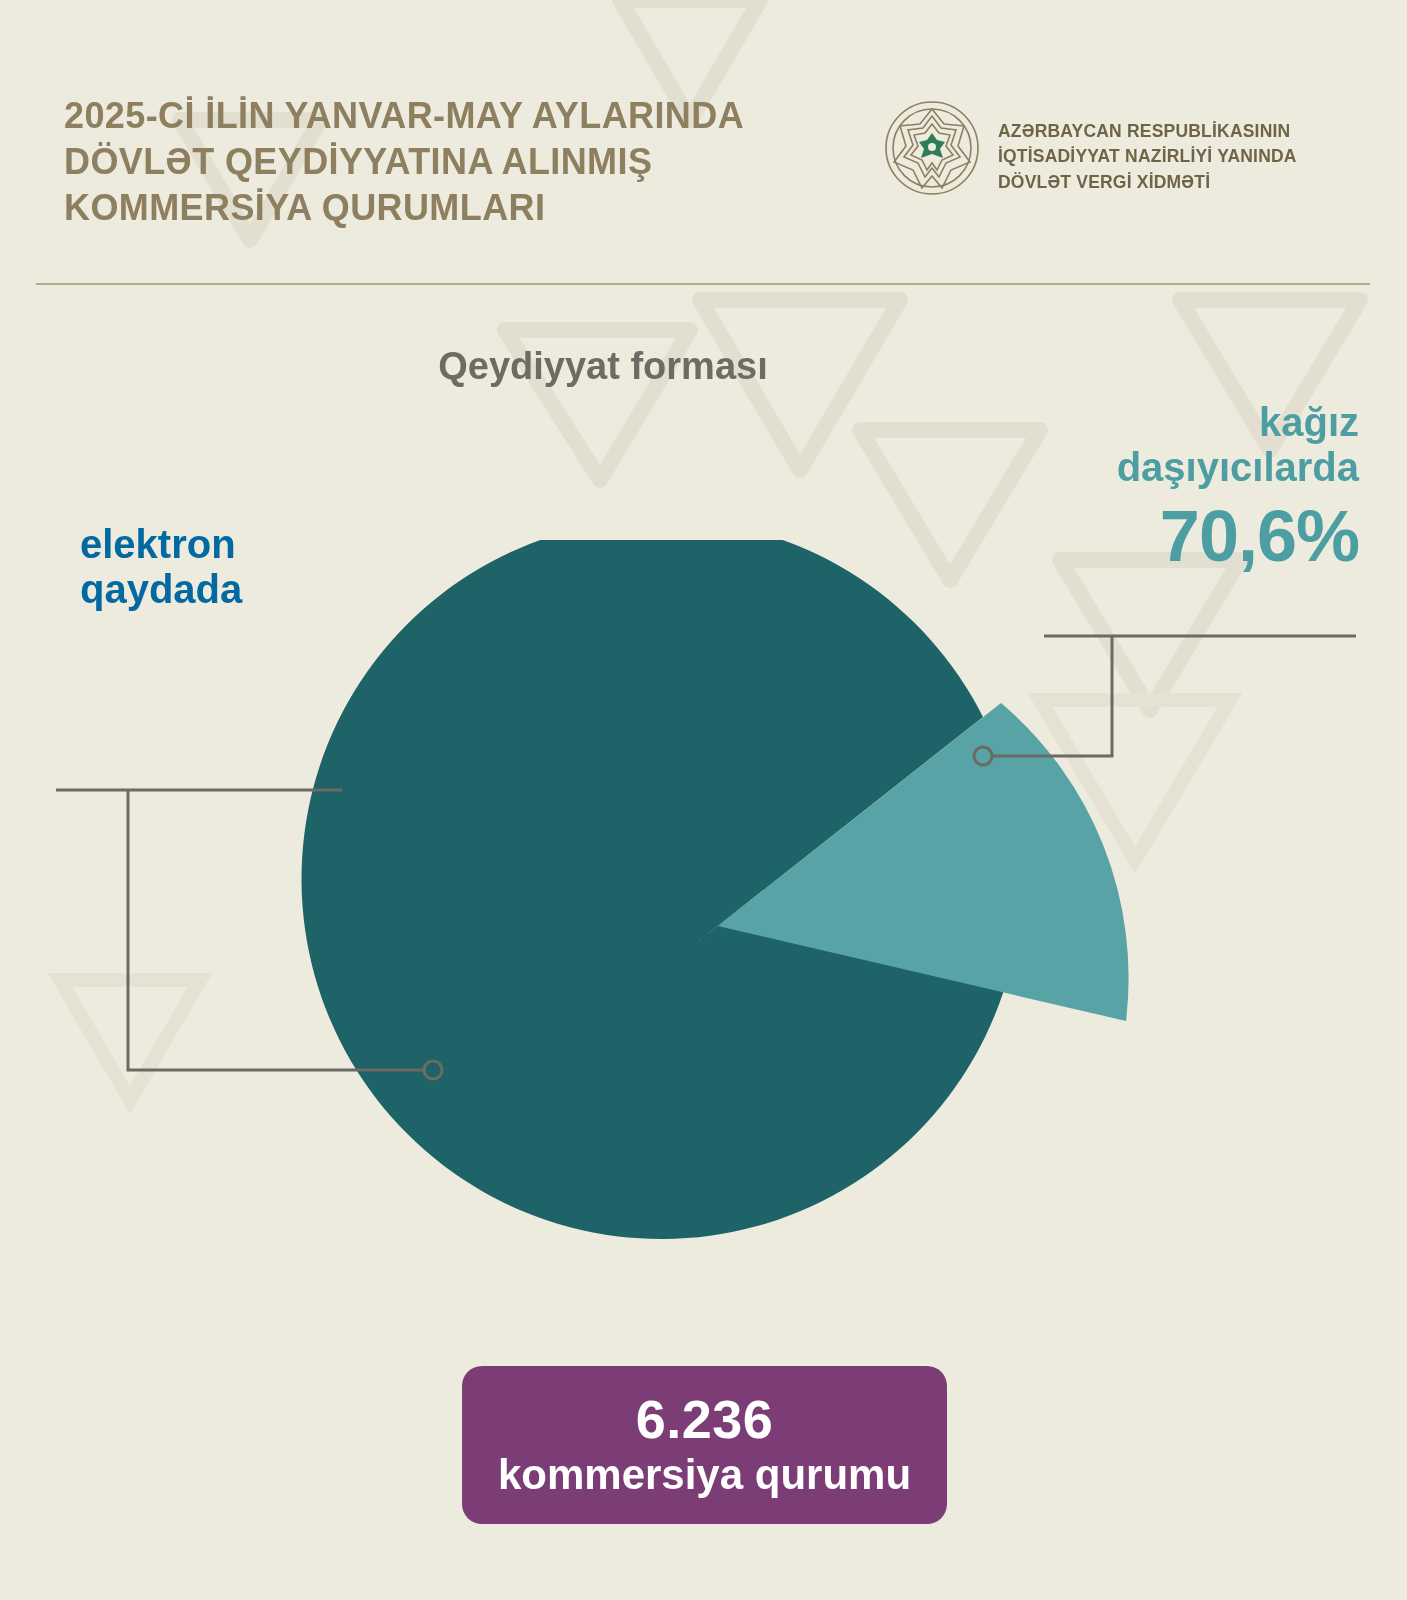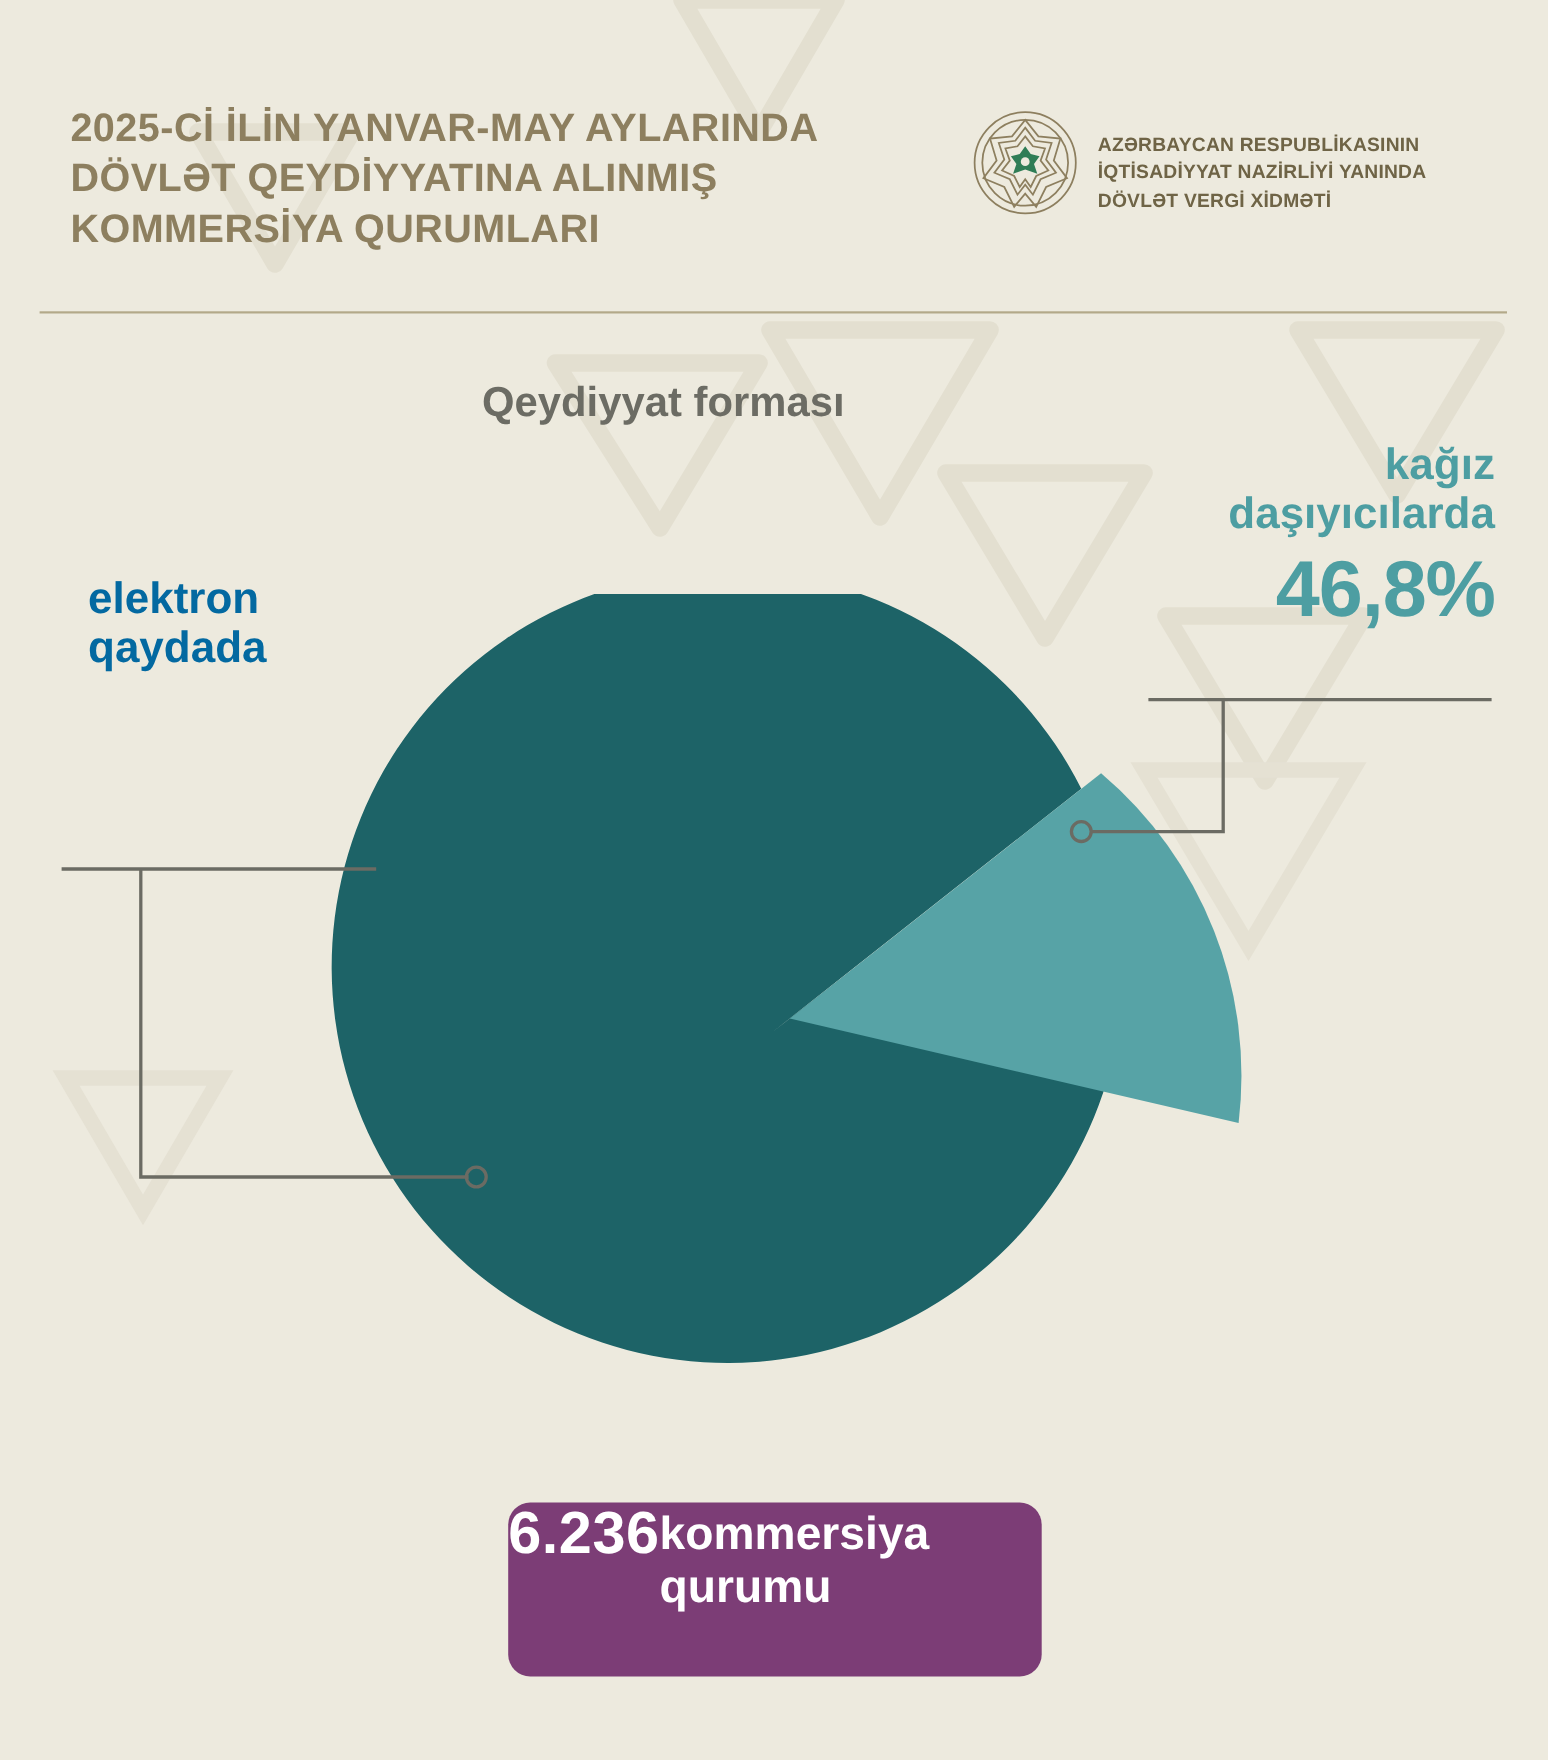--- a/index.html
+++ b/index.html
@@ -139,21 +139,22 @@
   .total-badge {
     position: absolute;
     left: 462px;
     top: 1366px;
     width: 485px;
     height: 158px;
     background: #7c3d76;
     border-radius: 20px;
     color: #ffffff;
     display: flex;
-    flex-direction: row;
+    flex-direction: column;
+    align-items: center;
     justify-content: center;
     z-index: 3;
   }
   .total-badge .num {
     font-size: 54px;
     font-weight: bold;
     line-height: 1.05;
     letter-spacing: 0.5px;
   }
   .total-badge .cap {
@@ -234,21 +235,21 @@
     <path d="M 396 20 L 84 20 M 152 20 L 152 140 L 32 140" stroke="#6b6b63" stroke-width="3" fill="none"></path>
     <circle cx="23" cy="140" r="9" stroke="#6b6b63" stroke-width="3" fill="none"></circle>
   </svg>
 
   <div class="label left">
     <span class="name">elektron<br>qaydada</span>
   </div>
 
   <div class="label right">
     <span class="name">kağız<br>daşıyıcılarda</span>
-    <span class="value">46,8%</span>
+    <span class="value">70,6%</span>
   </div>
 
 </div>
 
 <div class="total-badge">
   <div class="num">6.236</div>
   <div class="cap">kommersiya qurumu</div>
 </div>
 
 </body></html>

